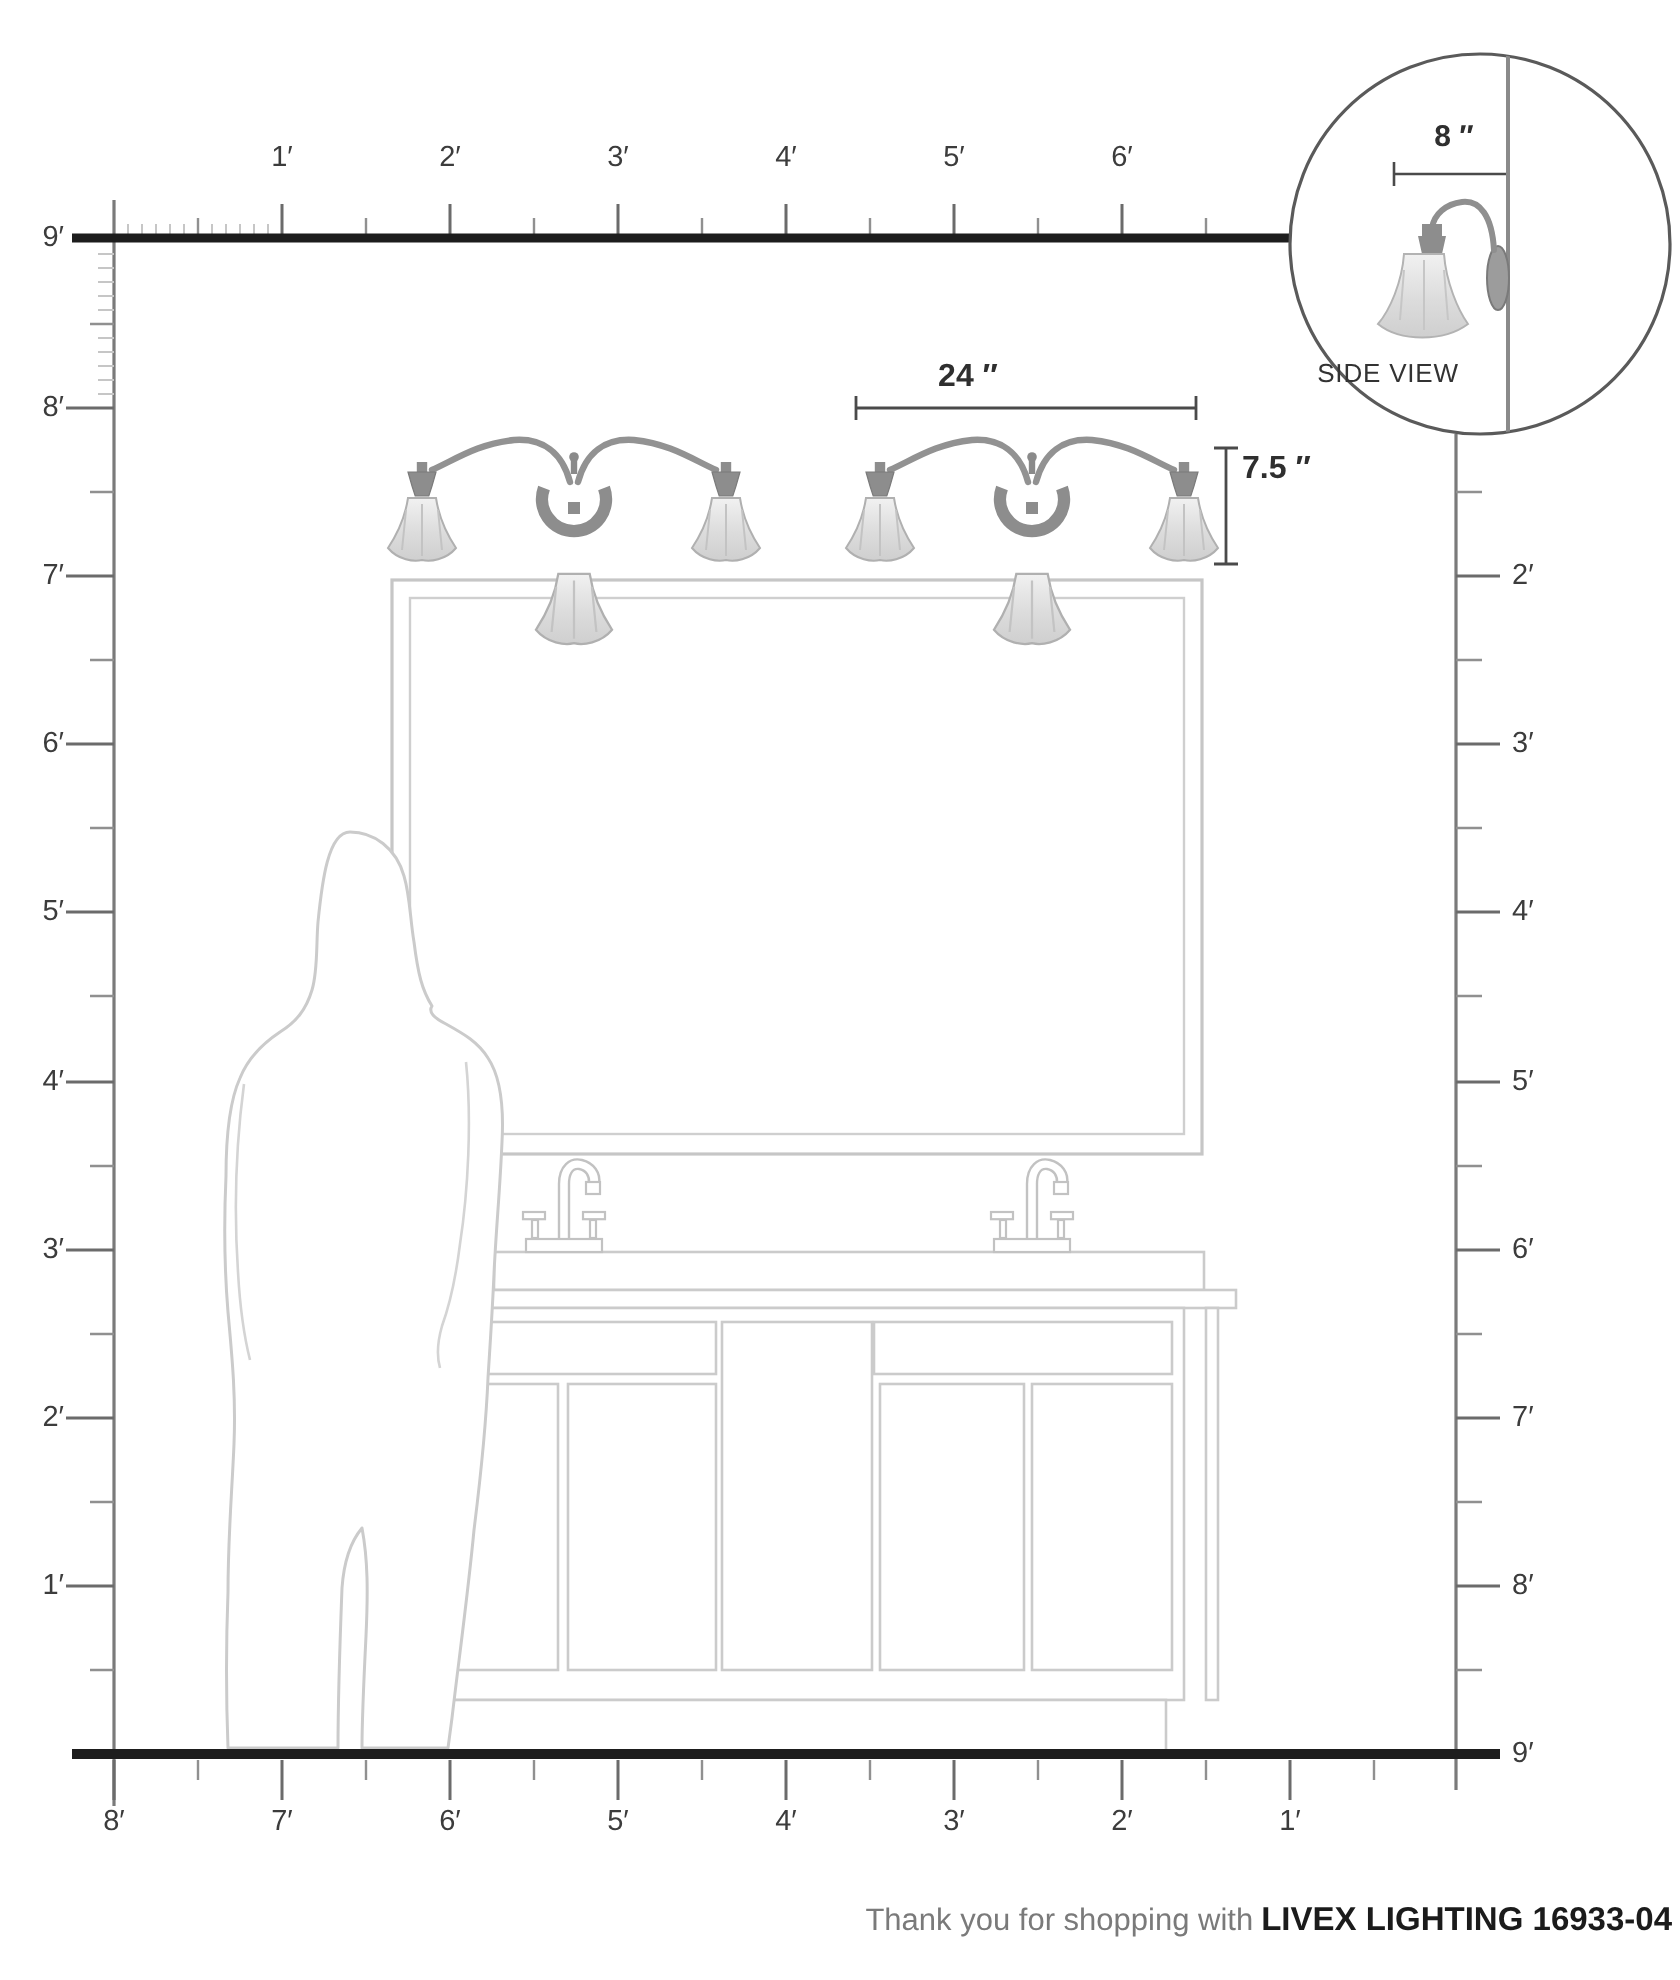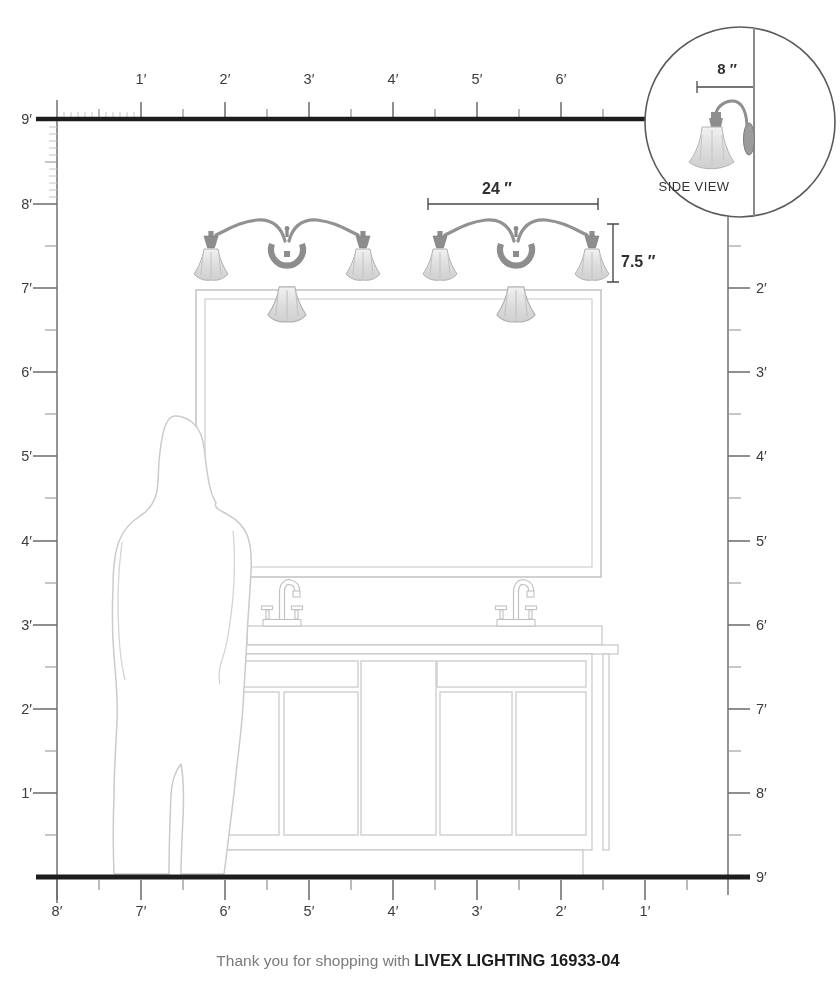--- a/index.html
+++ b/index.html
@@ -5,21 +5,21 @@
   html,body{margin:0;padding:0;background:#fff;}
   body{width:840px;height:990px;position:relative;overflow:hidden;
        font-family:"Liberation Sans",sans-serif;}
   .stage{position:absolute;left:0;top:0;width:840px;height:990px;}
   .lbl{position:absolute;font-size:14.5px;color:#3c3c3c;line-height:18px;white-space:nowrap;}
   .c{transform:translateX(-50%);}
   .r{width:30px;text-align:right;}
   .dim{position:absolute;font-size:16px;font-weight:600;color:#2f2f2f;white-space:nowrap;}
   .sideview{position:absolute;font-size:13px;font-weight:400;letter-spacing:.4px;color:#333;
             transform:translateX(-50%);}
-  .footer{position:absolute;left:0;right:4px;top:951px;text-align:center;
+  .footer{position:absolute;left:0;right:4px;top:951px;text-align:right;
           font-size:15.5px;color:#7a7a7a;}
   .footer b{color:#1b1b1b;font-size:16.5px;font-weight:700;margin-left:4px;}
 </style>
 </head>
 <body>
 
 <svg class="stage" width="840" height="990" viewBox="0 0 840 990">
   <defs>
     <linearGradient id="shadeG" x1="0" y1="0" x2="0" y2="1">
       <stop offset="0" stop-color="#f1f1f1"></stop>
@@ -168,20 +168,20 @@
 
 <span class="lbl c" style="left:57px;top:902px">8′</span>
 <span class="lbl c" style="left:141px;top:902px">7′</span>
 <span class="lbl c" style="left:225px;top:902px">6′</span>
 <span class="lbl c" style="left:309px;top:902px">5′</span>
 <span class="lbl c" style="left:393px;top:902px">4′</span>
 <span class="lbl c" style="left:477px;top:902px">3′</span>
 <span class="lbl c" style="left:561px;top:902px">2′</span>
 <span class="lbl c" style="left:645px;top:902px">1′</span>
 
-<span class="dim c" style="left:497px;top:180px">24 ″</span>
-<span class="dim" style="left:621px;top:253px">7.5 ″</span>
+<span class="dim c" style="left:484px;top:180px">24 ″</span>
+<span class="dim" style="left:621px;top:226px">7.5 ″</span>
 <span class="dim c" style="left:727px;top:60px;font-size:15px">8 ″</span>
 <span class="sideview" style="left:694px;top:179px">SIDE VIEW</span>
 
 <div class="footer">
   <span>Thank you for shopping with</span><b>LIVEX LIGHTING 16933-04</b>
 </div>
 
 </body></html>

